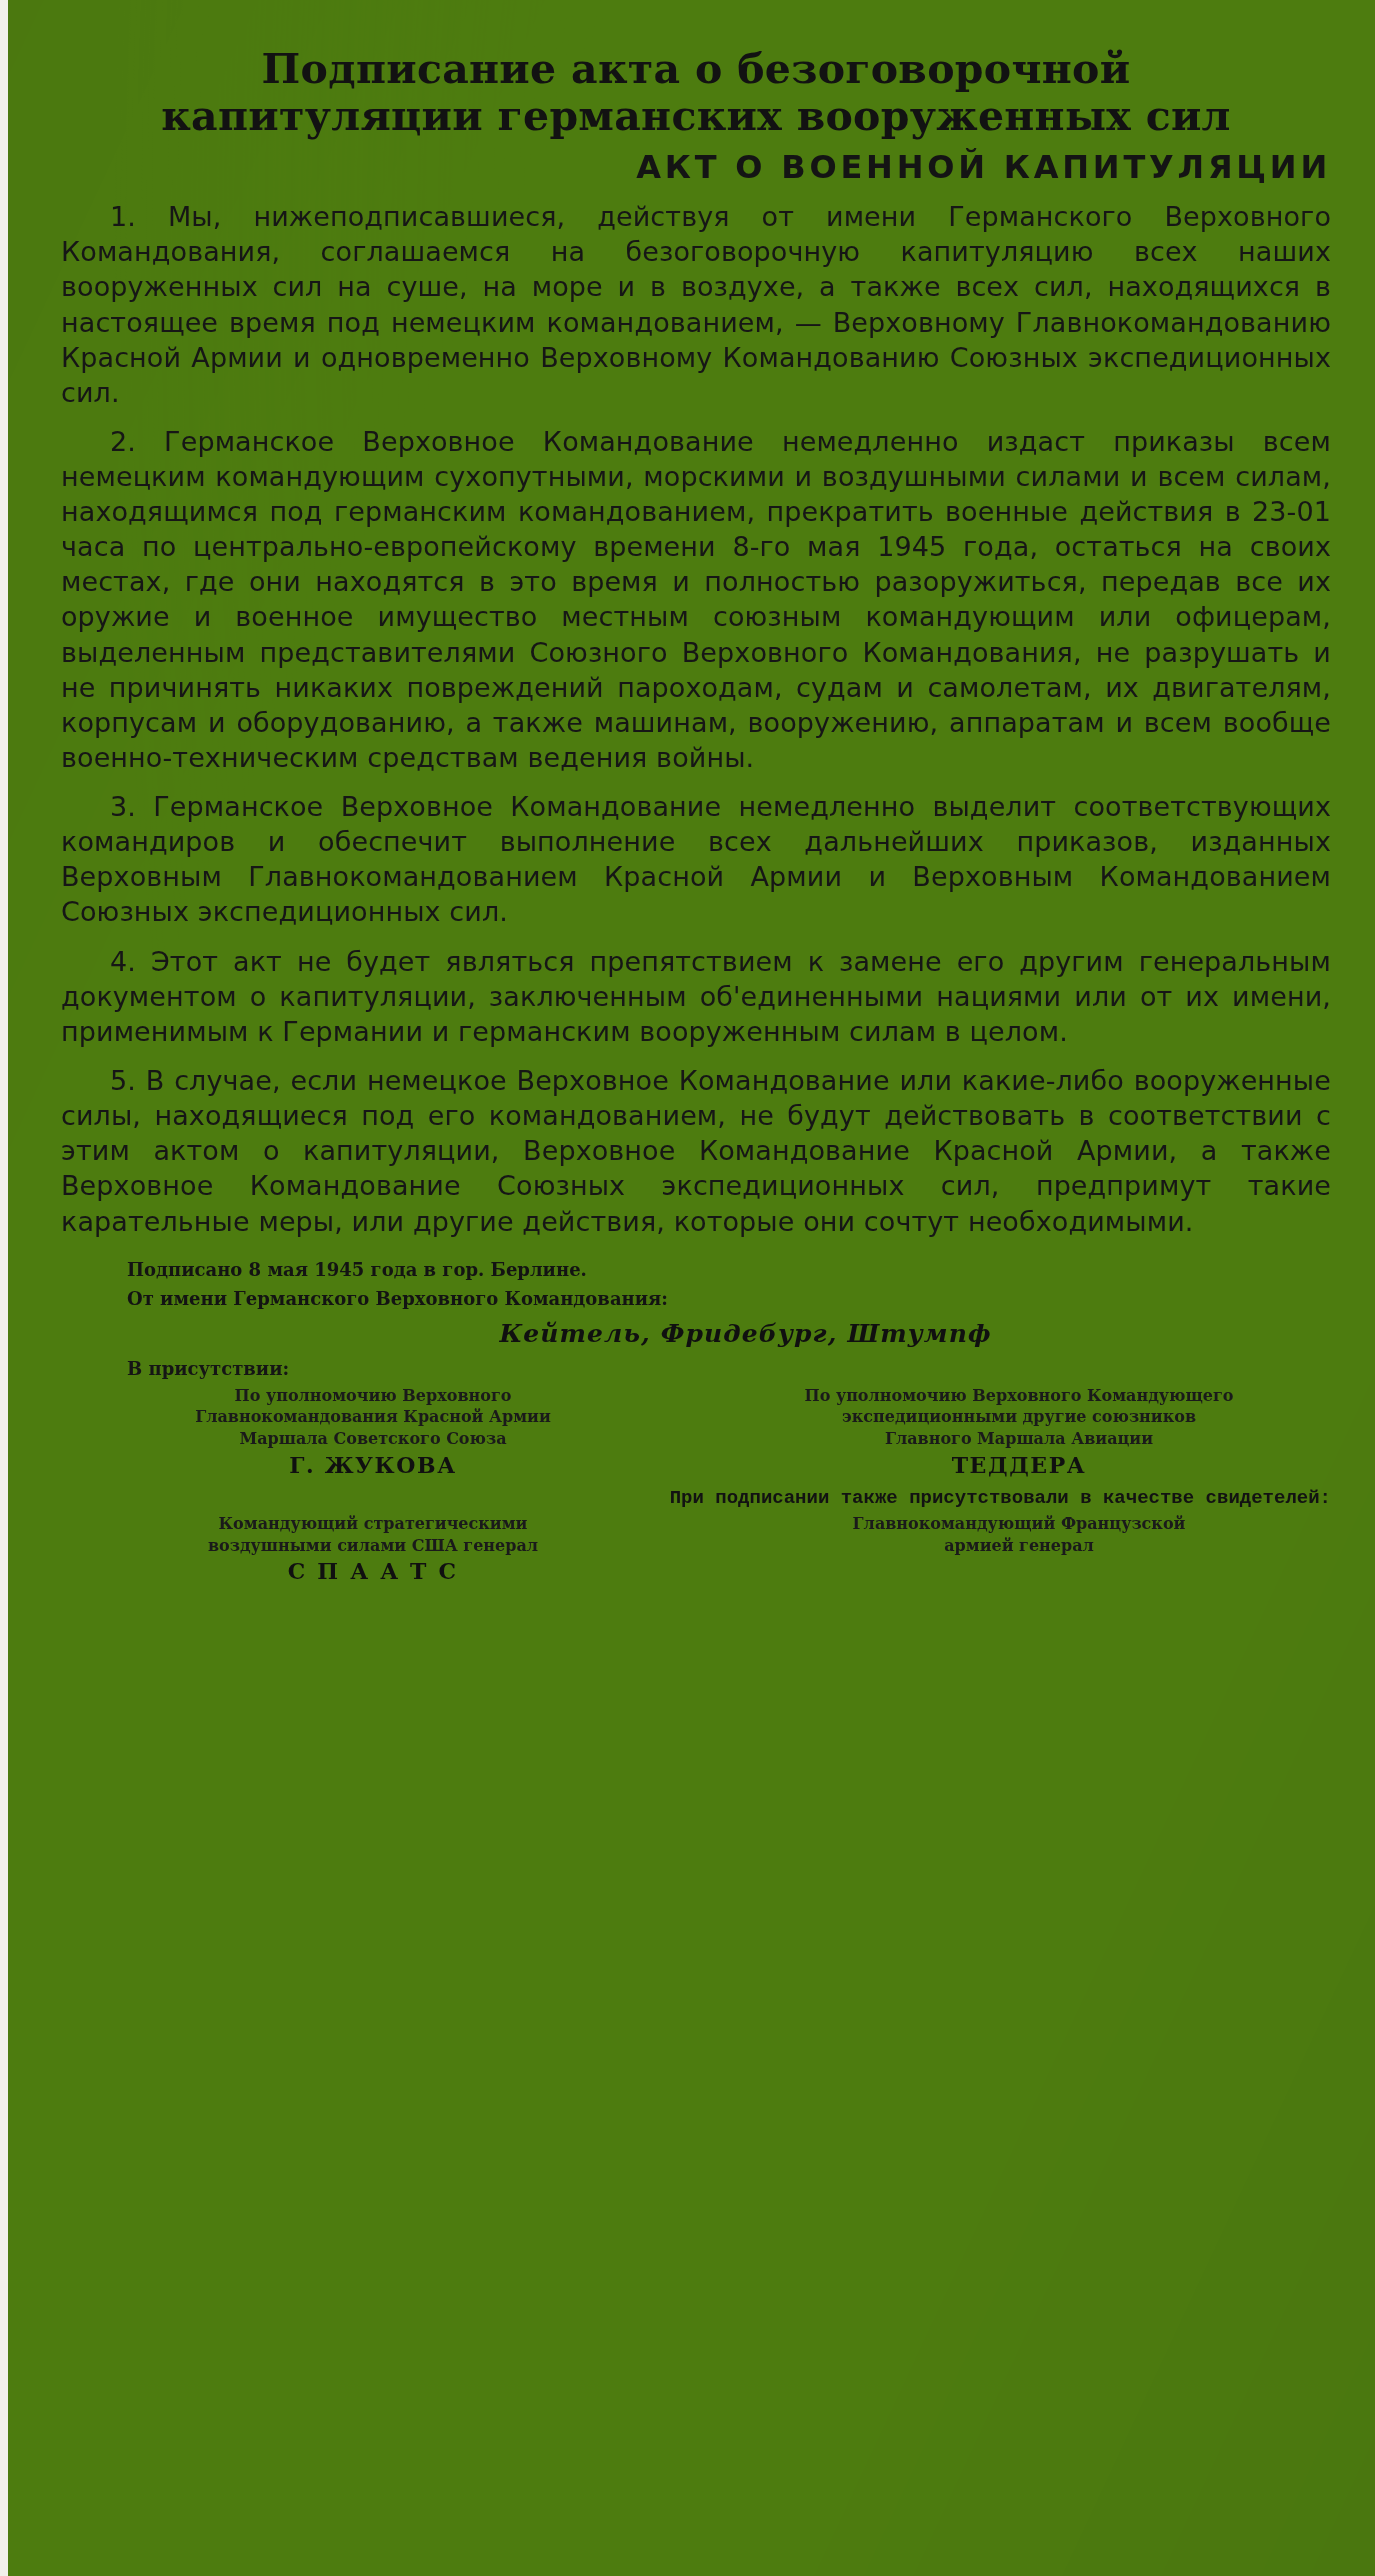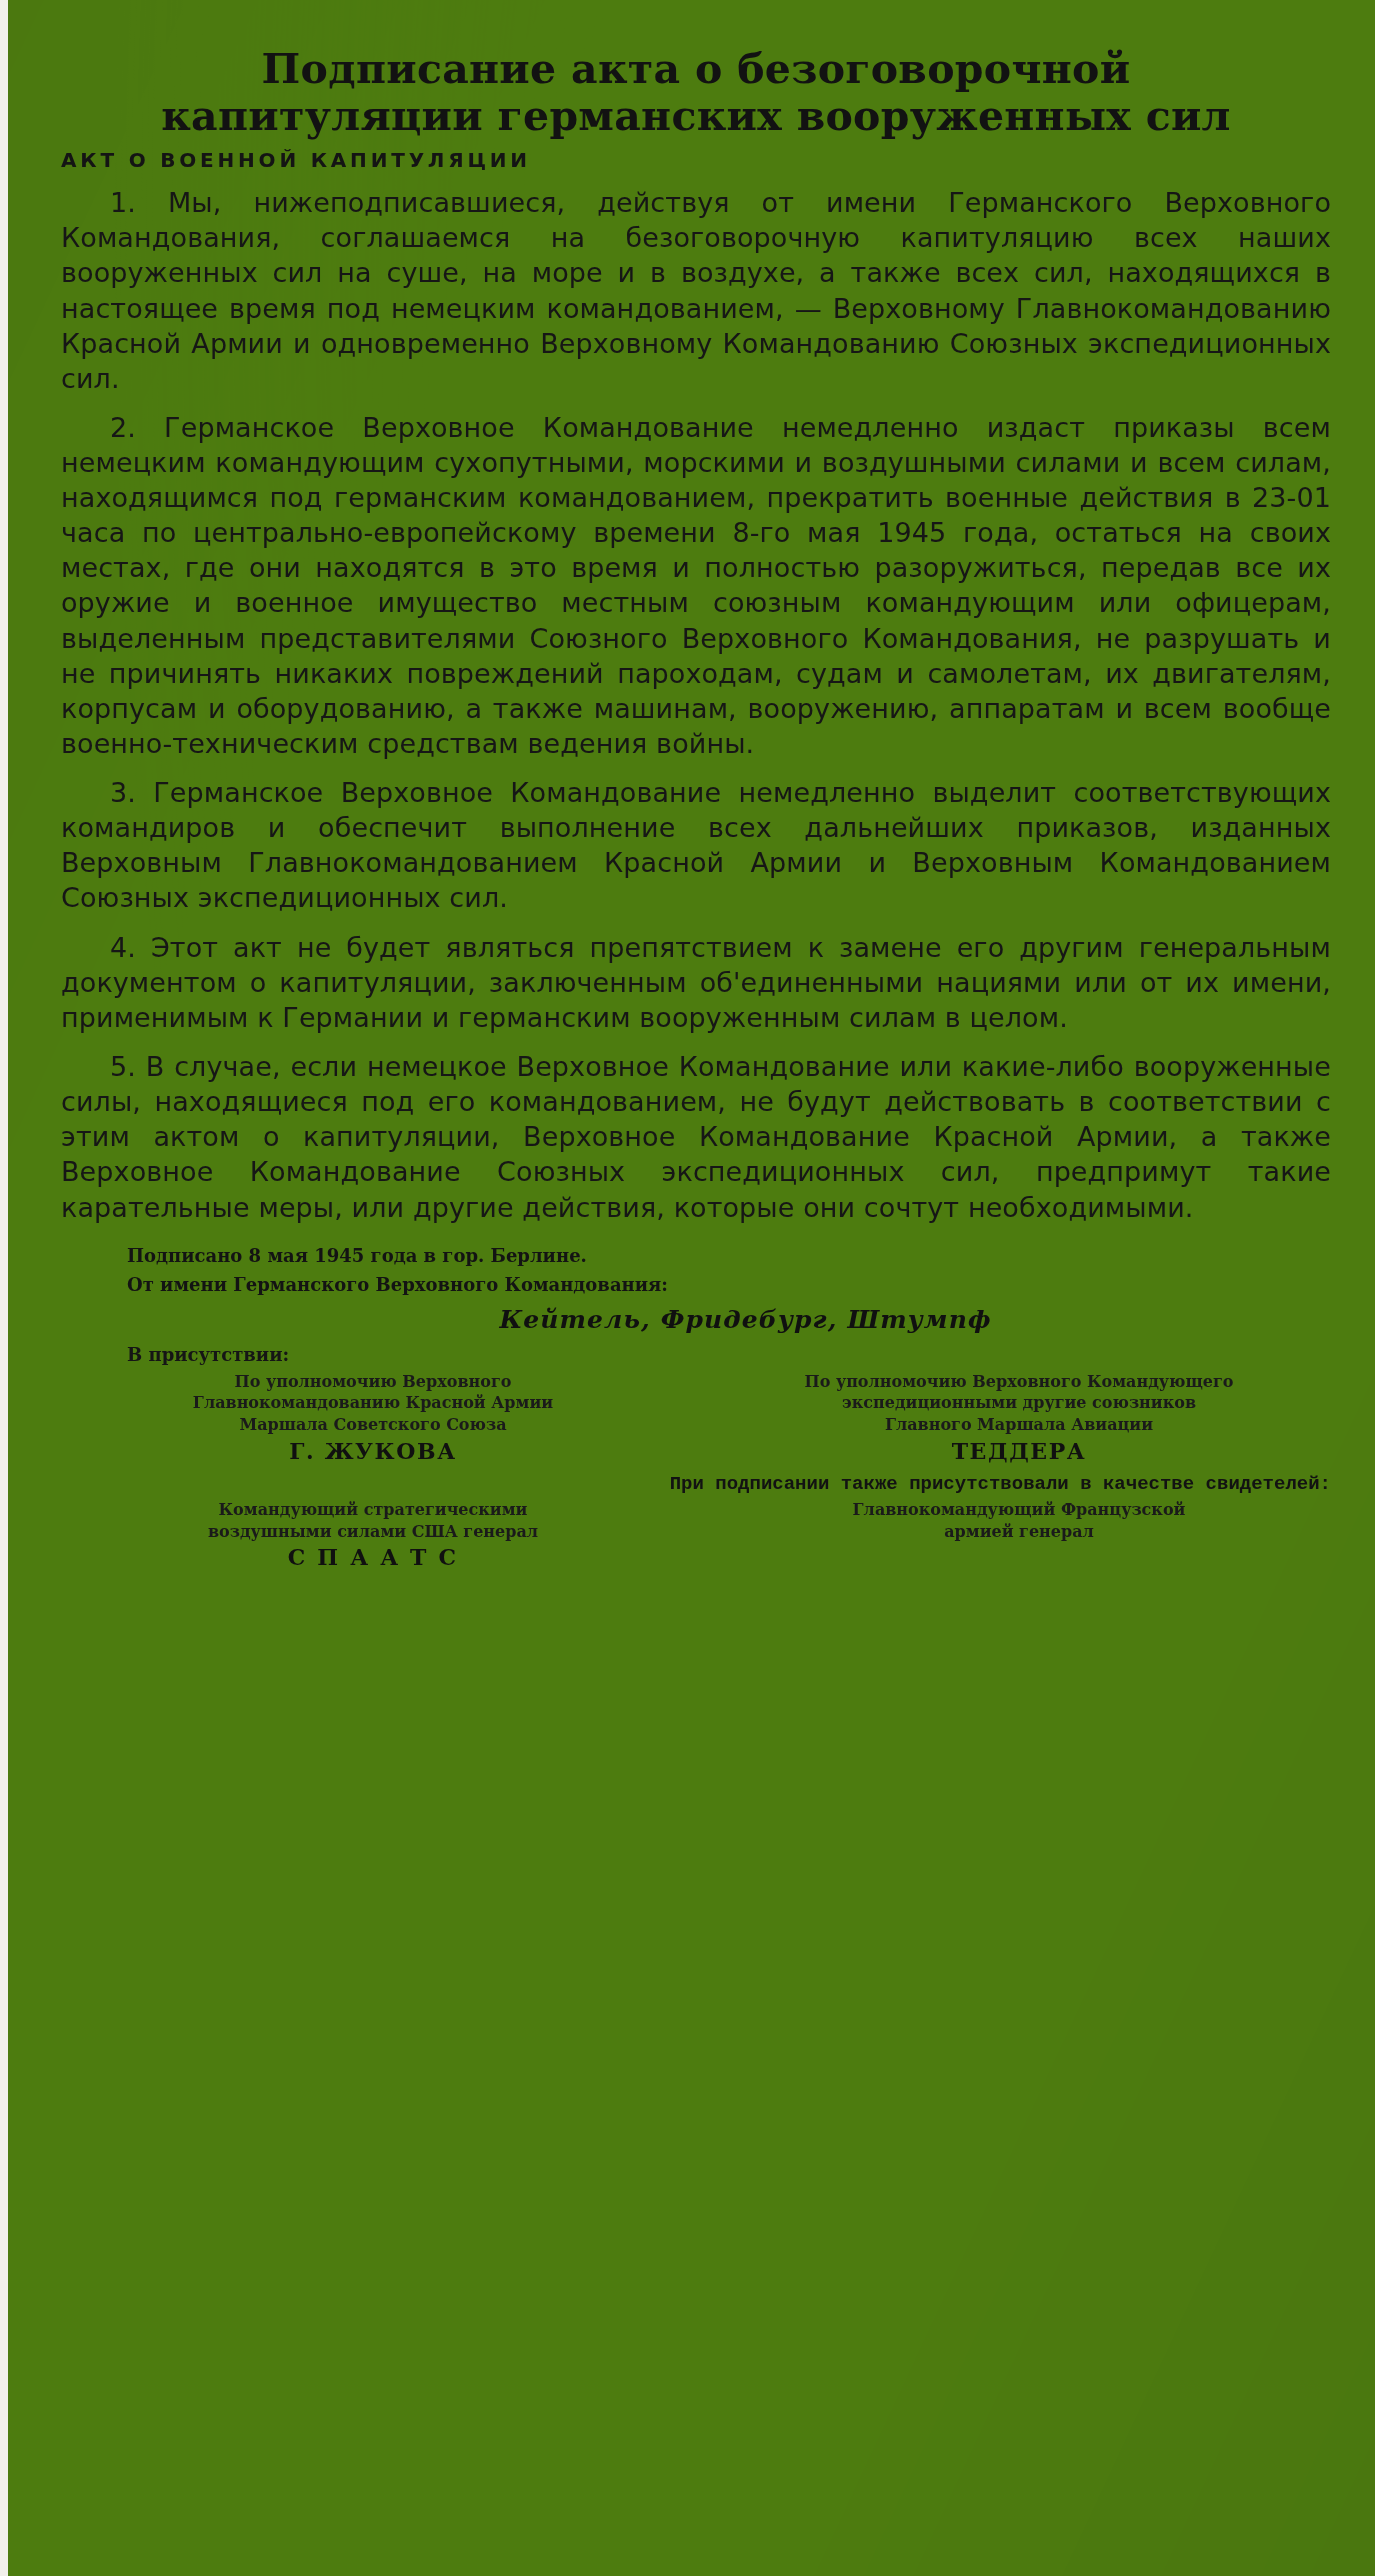--- a/index.html
+++ b/index.html
@@ -45,23 +45,23 @@
     text-align: center;
     margin: 0 0 3.3px 0;
     letter-spacing: 0.3px;
     color: #121212;
   }
   h1.title .l2 { display: block; }
 
   .subtitle {
     font-family: "DejaVu Sans", sans-serif;
     font-weight: bold;
-    font-size: 20px;
+    font-size: 32px;
     letter-spacing: 3.8px;
-    text-align: left;
+    text-align: right;
     margin: 8.8px 0 13px 0;
     color: #141414;
   }
 
   p.body {
     font-family: "DejaVu Sans", sans-serif;
     font-size: 27px;
     line-height: 1.30;
     margin: 0 0 14.2px 0;
     text-align: justify;
@@ -168,21 +168,21 @@
       <div class="sign-line">Подписано 8 мая 1945 года в гор. Берлине.</div>
       <div class="sign-line tight">От имени Германского Верховного Командования:</div>
 
       <div class="signature-names">Кейтель, Фридебург, Штумпф</div>
 
       <div class="presence">В присутствии:</div>
 
       <div class="two-col">
         <div class="col">
           <div class="col-small">По уполномочию Верховного</div>
-          <div class="col-small">Главнокомандованию Красной Армии</div>
+          <div class="col-small">Главнокомандования Красной Армии</div>
           <div class="col-small">Маршала Советского Союза</div>
           <div class="col-name">Г. ЖУКОВА</div>
         </div>
         <div class="col">
           <div class="col-small">По уполномочию Верховного Командующего</div>
           <div class="col-small">экспедиционными другие союзников</div>
           <div class="col-small">Главного Маршала Авиации</div>
           <div class="col-name">ТЕДДЕРА</div>
         </div>
       </div>

